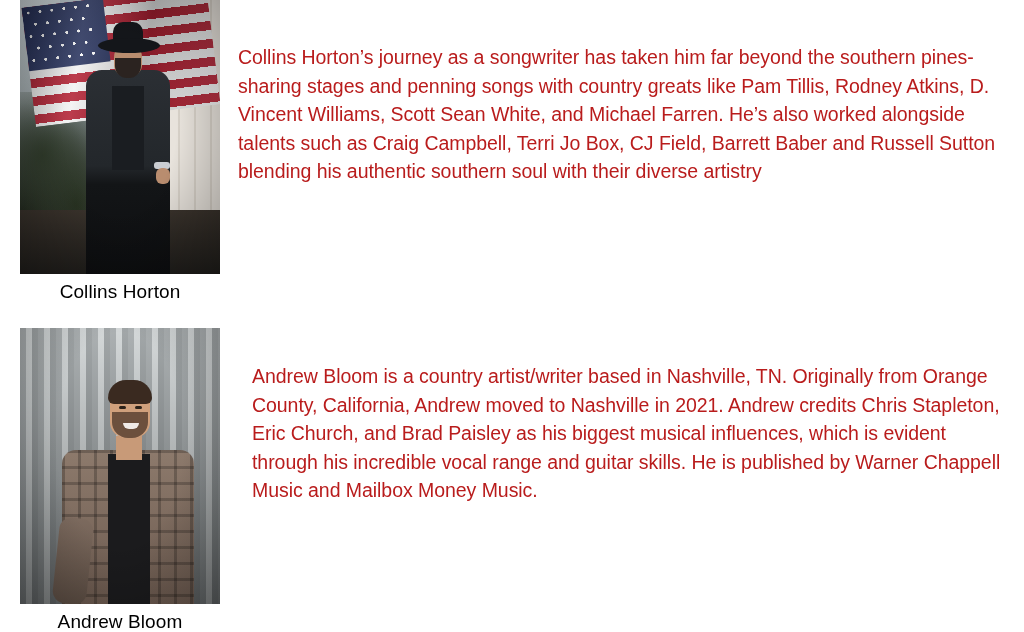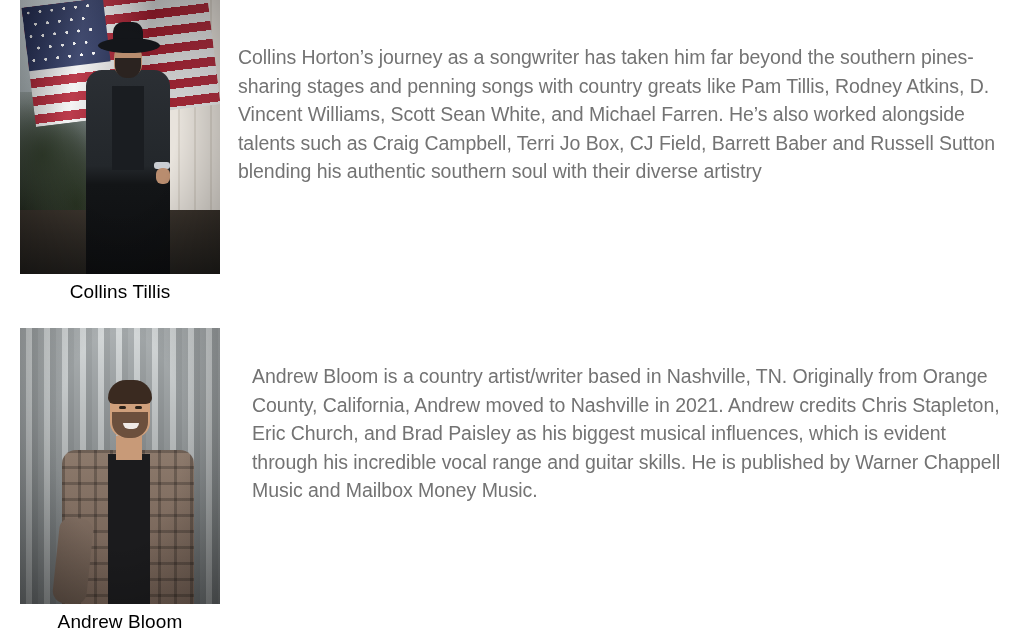--- a/index.html
+++ b/index.html
@@ -49,21 +49,21 @@
     margin-top: 6px;
     font-size: 19px;
     line-height: 24px;
     color: #000;
     text-align: center;
     letter-spacing: 0.1px;
   }
   .bio {
     font-size: 19.5px;
     line-height: 28.5px;
-    color: #737373;
+    color: #b91c1c;
     letter-spacing: -0.05px;
   }
   .bio-1 {
     position: absolute;
     left: 238px;
     top: 43px;
     width: 762px;
   }
   .bio-2 {
     position: absolute;
@@ -265,21 +265,21 @@
         <div class="p1-body"></div>
         <div class="p1-shirt"></div>
         <div class="p1-head"></div>
         <div class="p1-beard"></div>
         <div class="p1-hatcrown"></div>
         <div class="p1-hatbrim"></div>
         <div class="p1-watch"></div>
         <div class="p1-hand"></div>
         <div class="p1-vignette"></div>
       </div>
-      <div class="caption">Collins Tillis</div>
+      <div class="caption">Collins Horton</div>
     </div>
   </div>
 
   <div class="bio bio-1">Collins Horton’s journey as a songwriter has taken him far beyond the southern pines- sharing stages and penning songs with country greats like Pam Tillis, Rodney Atkins, D. Vincent Williams, Scott Sean White, and Michael Farren. He’s also worked alongside talents such as Craig Campbell, Terri Jo Box, CJ Field, Barrett Baber and Russell Sutton blending his authentic southern soul with their diverse artistry</div>
 
   <div class="entry entry-2">
     <div class="photo-col">
       <div class="photo photo-2">
         <div class="p2-bg"></div>
         <div class="p2-bgshade"></div>

